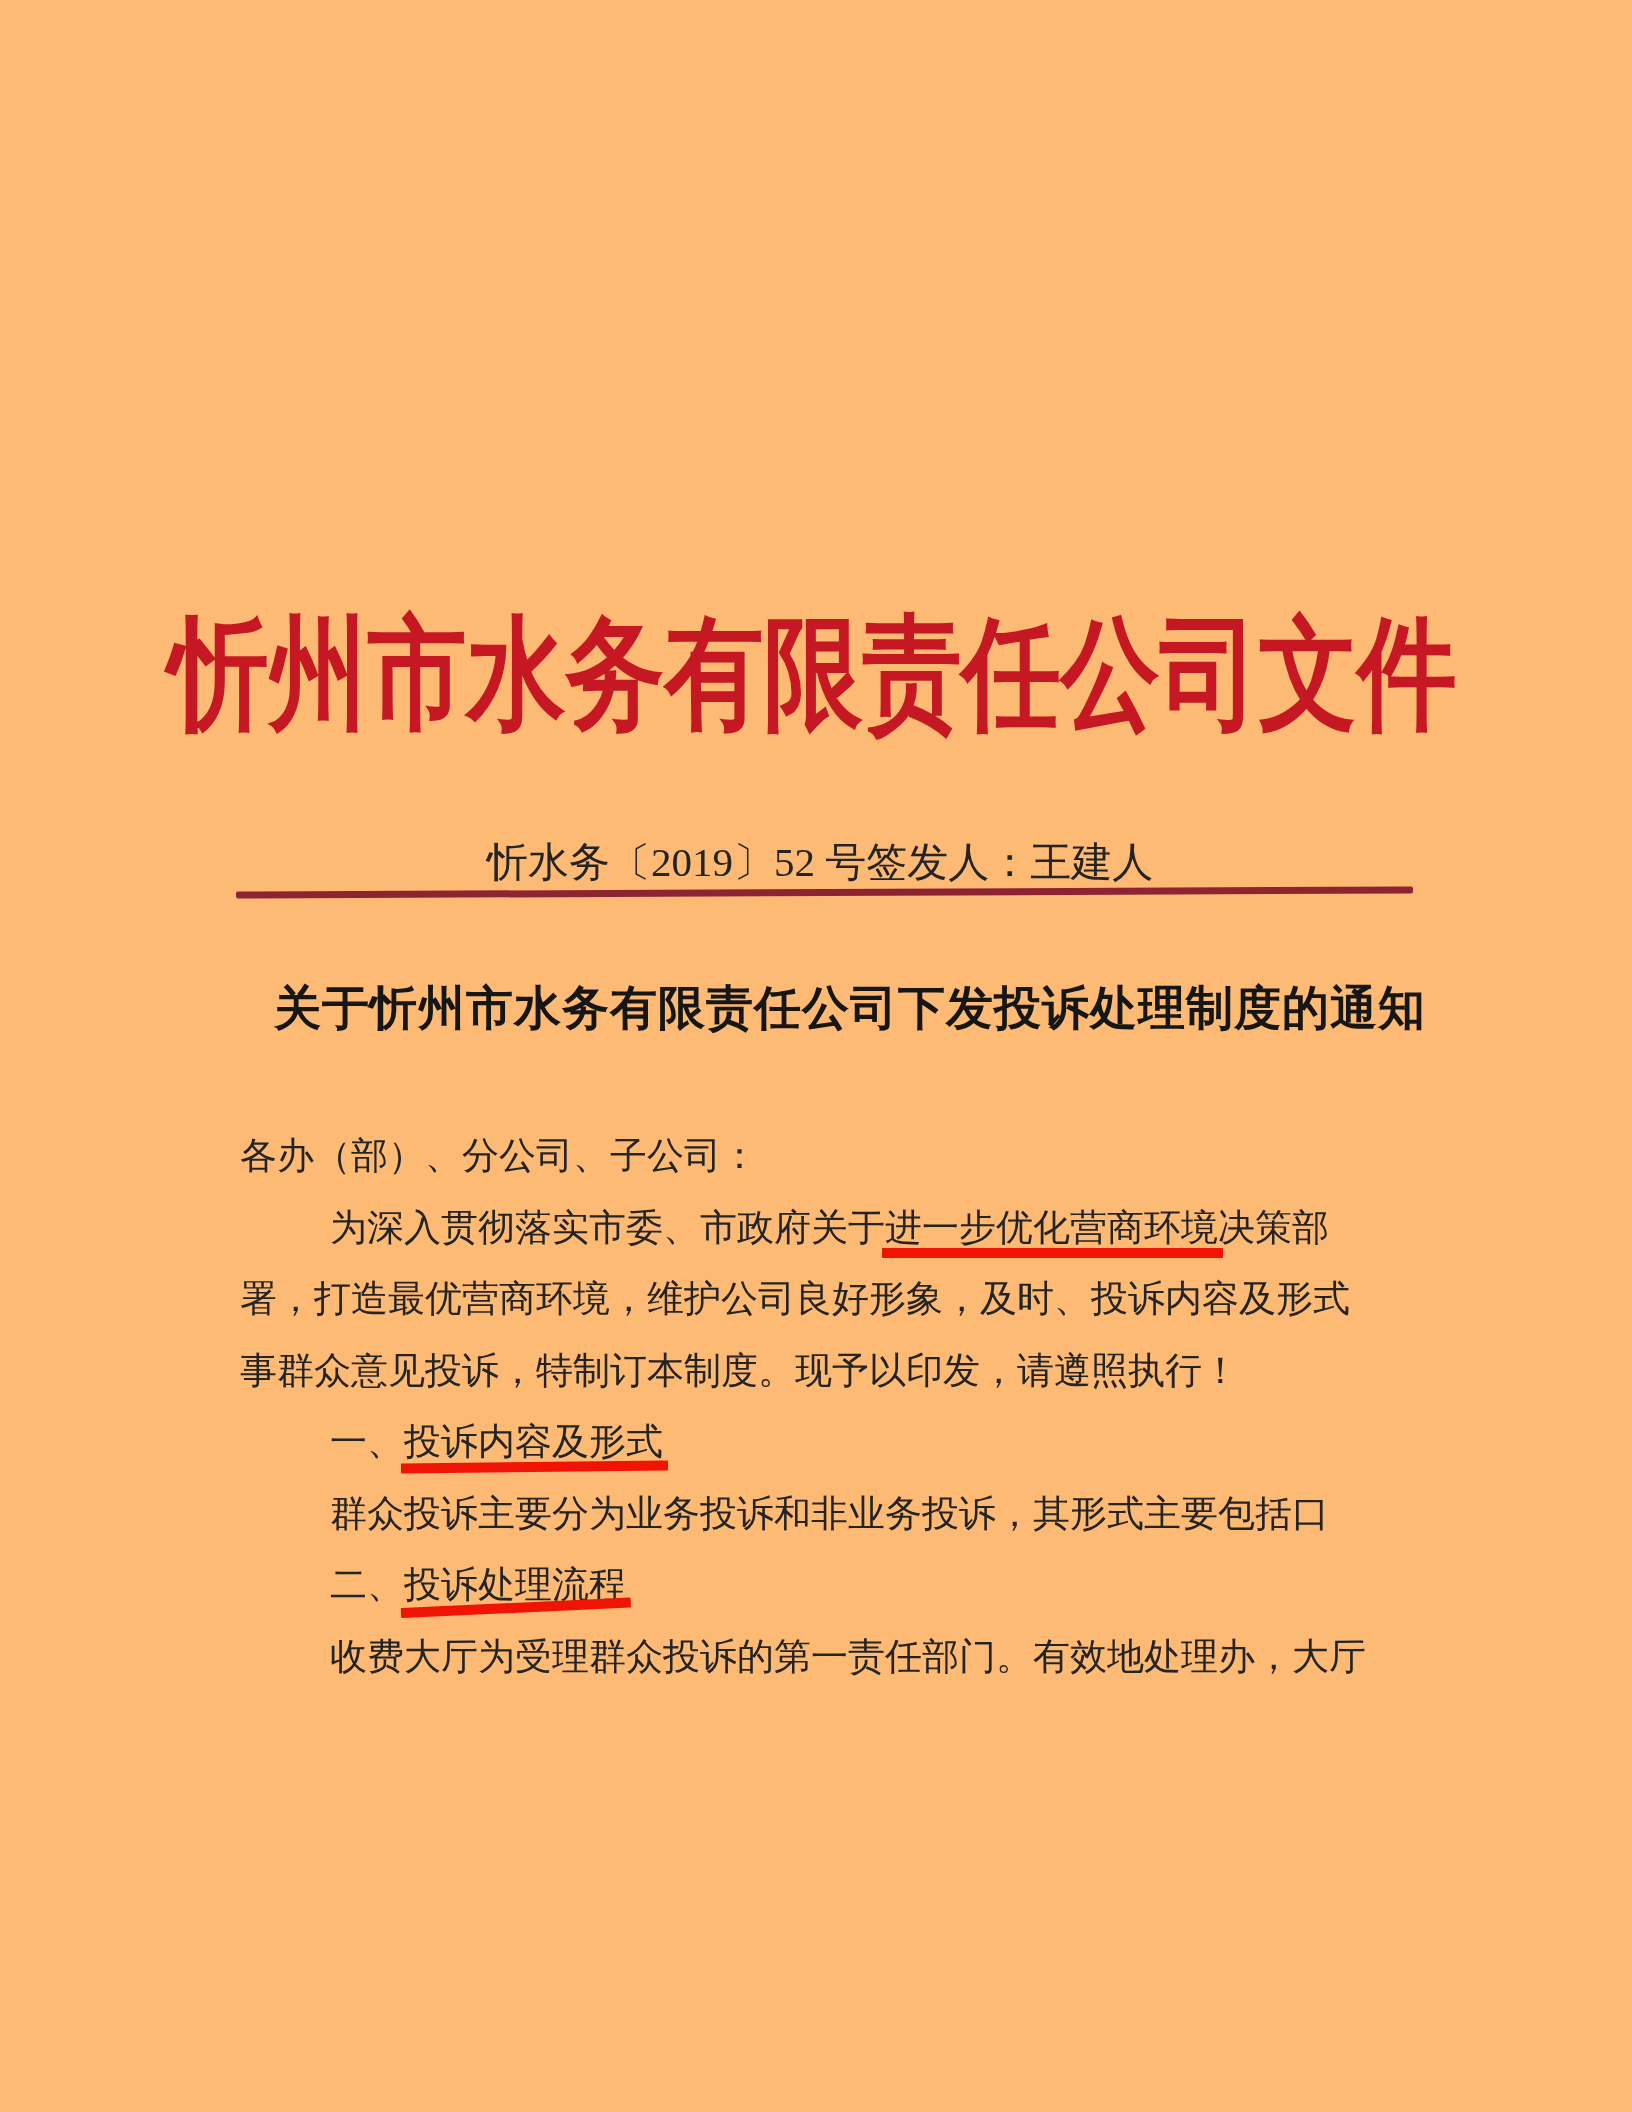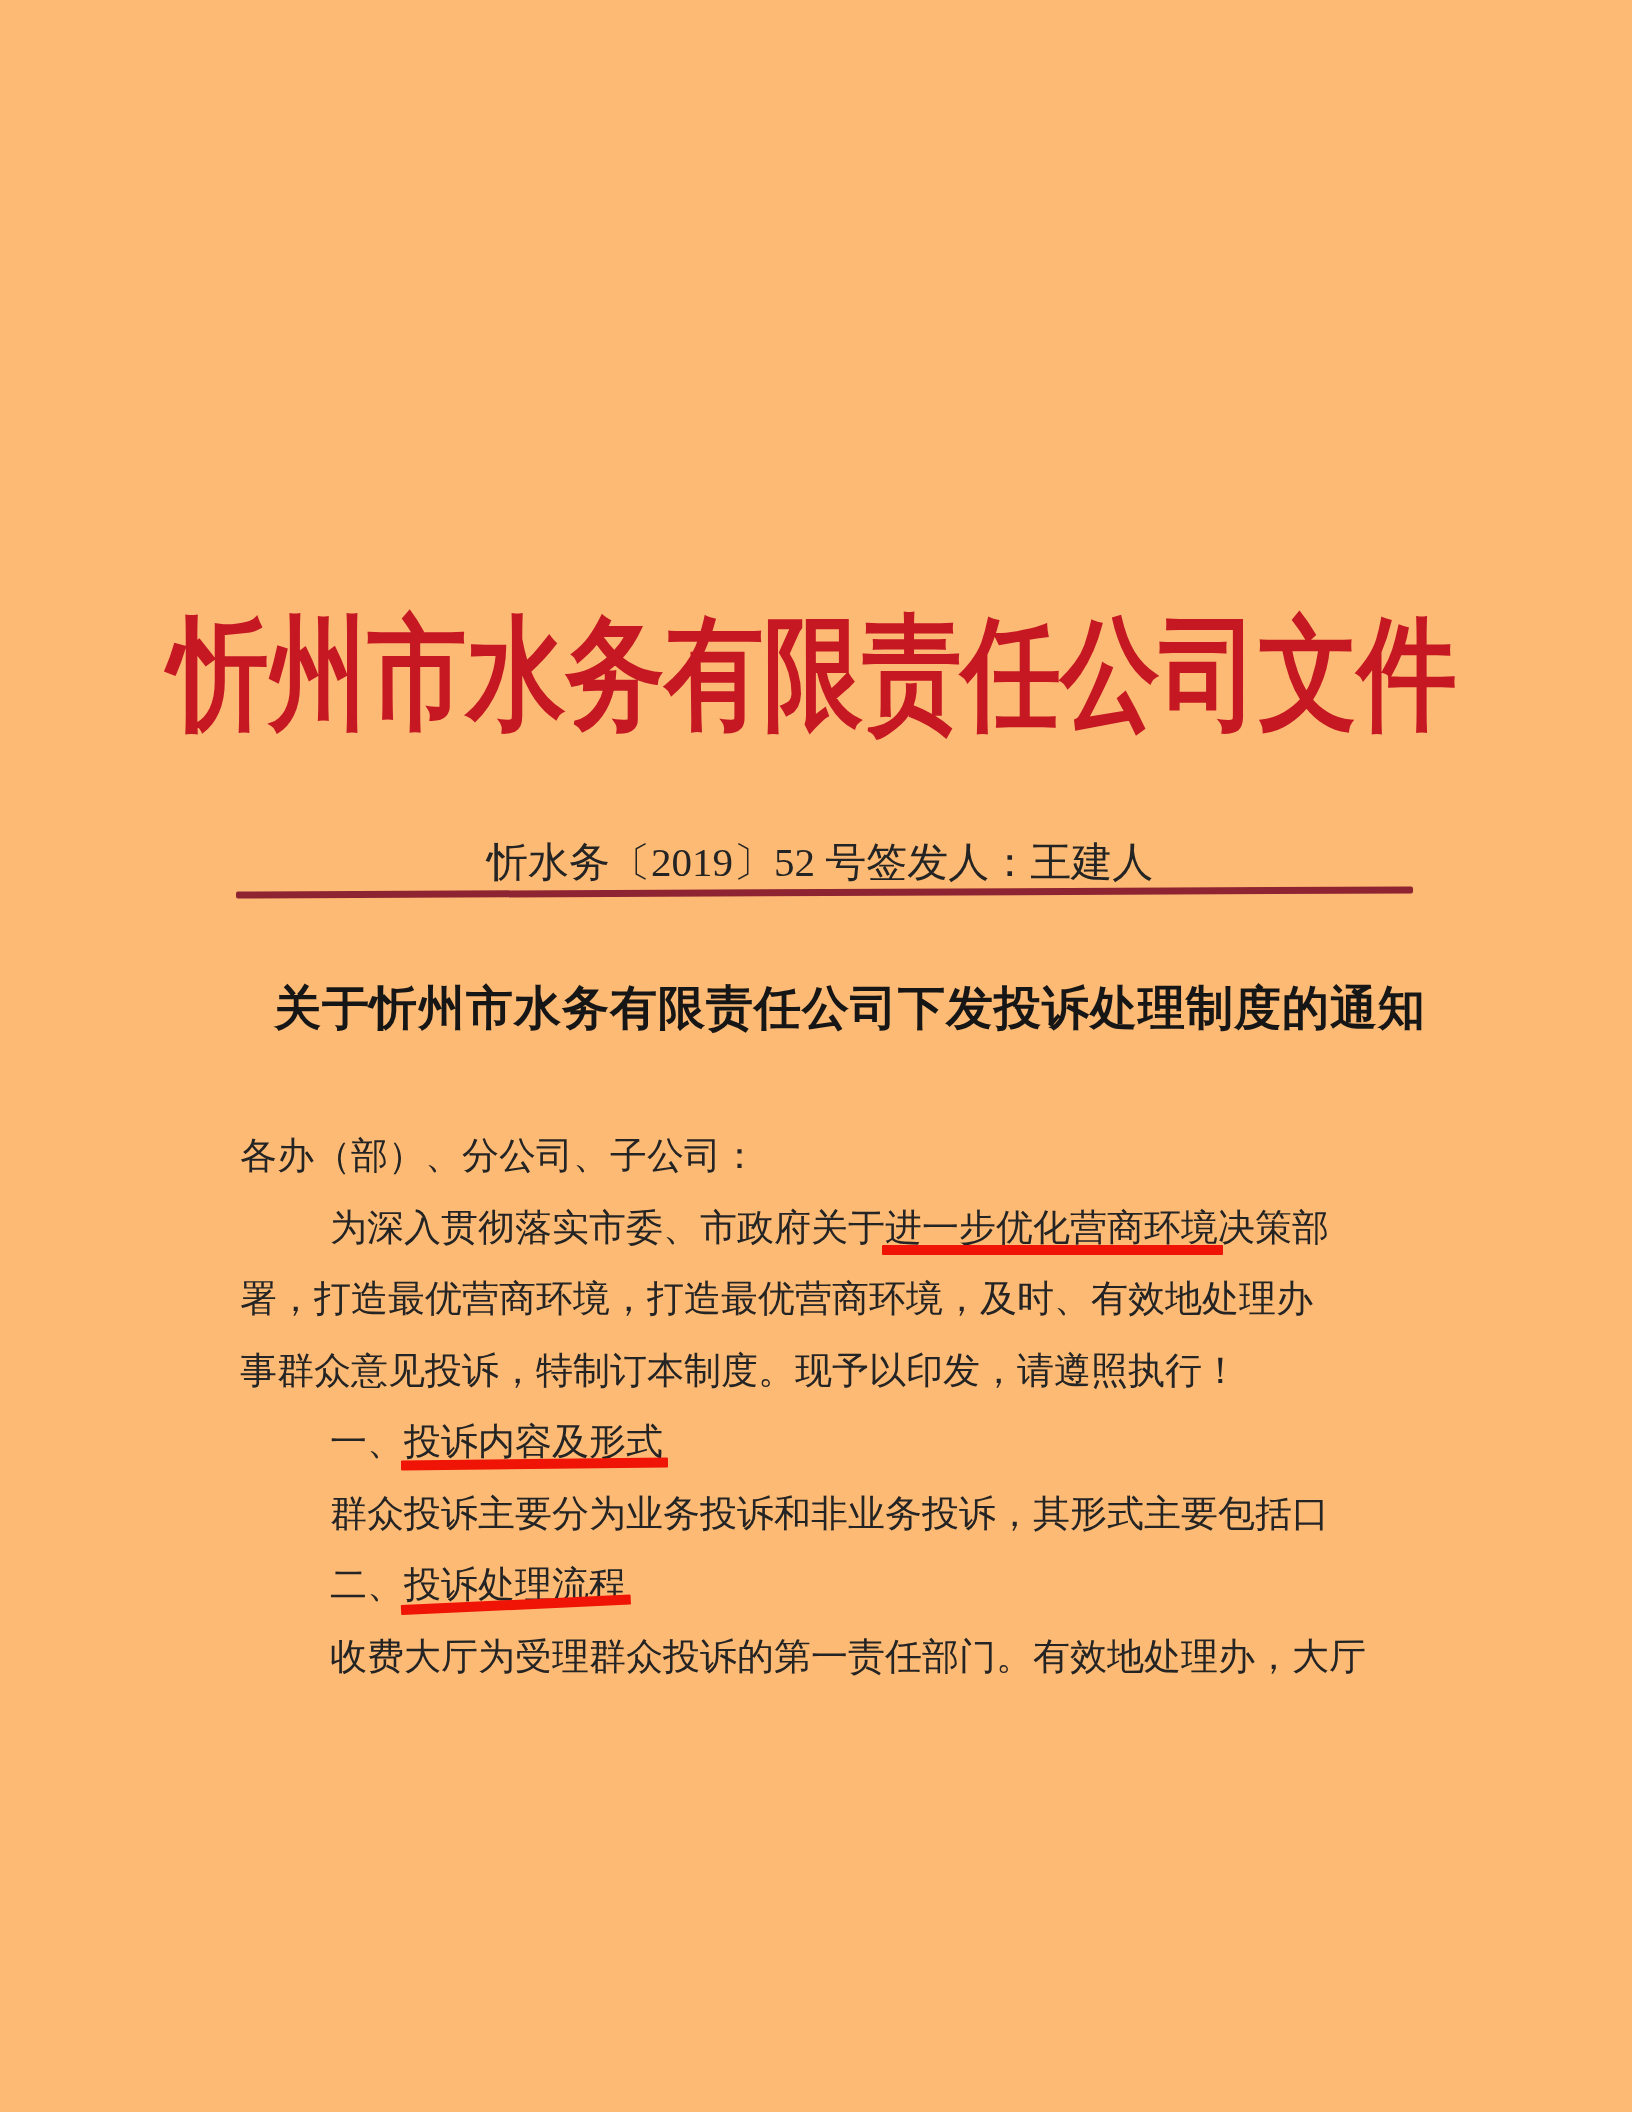--- a/index.html
+++ b/index.html
@@ -53,21 +53,21 @@
     white-space:nowrap;
     transform:translateX(20px);
   }
   .body{
     position:absolute;top:1120px;left:240px;width:1220px;
     font-size:37px;line-height:71.5px;
     white-space:nowrap;
   }
   .line{height:71.5px;}
   .indent{padding-left:90px;}
-  .marked{position:relative;}
+  .marked{position:relative;font-family:Liberation Mono, monospace;}
   .marked::after{
     content:"";
     position:absolute;left:-3px;right:-5px;bottom:-7px;height:10px;
     background:var(--underline-red);
     border-radius:1px;
   }
   .ul-h1::after{transform:rotate(-0.6deg);transform-origin:center;}
   .ul-h2::after{transform:rotate(-2.6deg);transform-origin:left center;bottom:-10px;}
 </style>
 </head>
@@ -85,21 +85,21 @@
   <div class="rule"></div>
 
   <h2 class="doc-title">关于忻州市水务有限责任公司下发投诉处理制度的通知</h2>
 
   <div class="body">
 
     <div class="line"><span>各办（部）、分公司、子公司：</span></div>
 
     <div class="line indent"><span>为深入贯彻落实市委、市政府关于</span><span class="marked">进一步优化营商环境</span><span>决策部</span></div>
 
-    <div class="line"><span>署，打造最优营商环境，打造最优营商环境，及时、有效地处理办</span></div>
+    <div class="line"><span>署，打造最优营商环境，维护公司良好形象，及时、投诉内容及形式</span></div>
 
     <div class="line"><span>事群众意见投诉，特制订本制度。现予以印发，请遵照执行！</span></div>
 
     <div class="line indent"><span>一、</span><span class="marked ul-h1">投诉内容及形式</span></div>
 
     <div class="line indent"><span>群众投诉主要分为业务投诉和非业务投诉，其形式主要包括口</span></div>
 
 
     <div class="line indent"><span>二、</span><span class="marked ul-h2">投诉处理流程</span></div>
 

